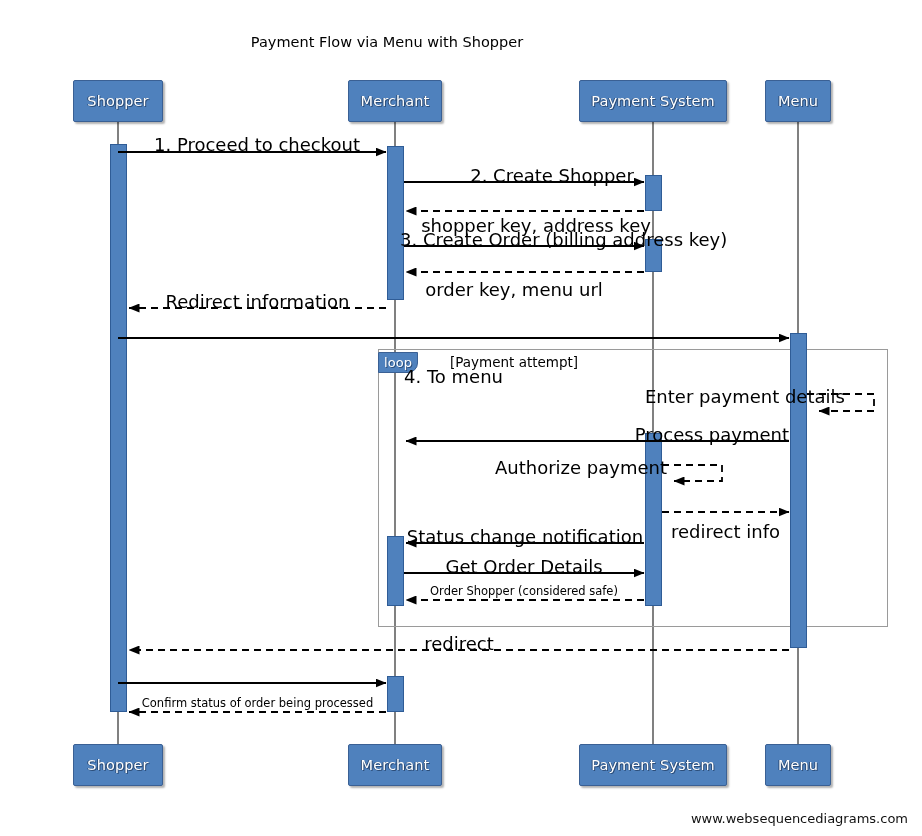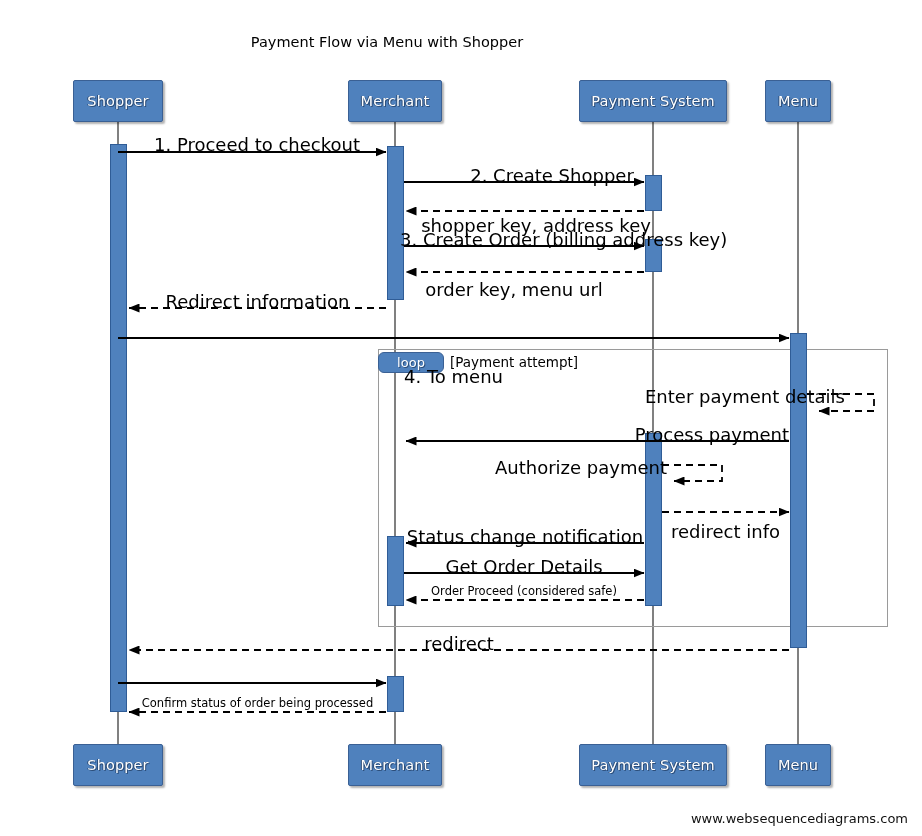--- a/index.html
+++ b/index.html
@@ -122,21 +122,21 @@
 <div id="canvas">
 
   <div class="diagram-title">Payment Flow via Menu with Shopper</div>
 
   <div class="lifeline" style="left:117px; top:122px; height:622px;"></div>
   <div class="lifeline" style="left:394px; top:122px; height:622px;"></div>
   <div class="lifeline" style="left:652px; top:122px; height:622px;"></div>
   <div class="lifeline" style="left:797px; top:122px; height:622px;"></div>
 
   <div class="frag-box" style="left:378px; top:349px; width:510px; height:278px;"></div>
-  <div class="frag-tab" style="left:378px; top:352px; width:66px; height:21px;border-radius:6px;">loop</div>
+  <div class="frag-tab" style="left:378px; top:352px; width:40px; height:21px;">loop</div>
   <div class="frag-cond" style="left:450px; top:354px;">[Payment attempt]</div>
 
   <div class="activation" style="left:110px; top:144px; width:17px; height:568px;"></div>
 
   <div class="activation" style="left:387px; top:146px; width:17px; height:154px;"></div>
 
   <div class="activation" style="left:387px; top:536px; width:17px; height:70px;"></div>
 
   <div class="activation" style="left:387px; top:676px; width:17px; height:36px;"></div>
 
@@ -212,21 +212,21 @@
   <div class="msg-label" style="left:604px; top:424px; width:185px; text-align:right;">Process payment</div>
 
   <div class="msg-label" style="left:495px; top:457px; width:147px; text-align:right;">Authorize payment</div>
 
   <div class="msg-label" style="left:662px; top:495px; width:127px;margin-top:26px;">redirect info</div>
 
   <div class="msg-label" style="left:404px; top:556px; width:240px;">Get Order Details</div>
 
   <div class="msg-label" style="left:406px; top:526px; width:238px;">Status change notification</div>
 
-  <div class="msg-label small" style="left:404px; top:584px; width:240px;">Order Proceed (considered safe)</div>
+  <div class="msg-label small" style="left:404px; top:584px; width:240px;">Order Shopper (considered safe)</div>
 
   <div class="msg-label" style="left:129px; top:633px; width:660px;">redirect</div>
 
 
   <div class="msg-label small" style="left:129px; top:696px; width:257px;">Confirm status of order being processed</div>
 
   <div class="participant" style="left:73px; top:80px; width:90px; height:42px;">Shopper</div>
   <div class="participant" style="left:348px; top:80px; width:94px; height:42px;">Merchant</div>
   <div class="participant" style="left:579px; top:80px; width:148px; height:42px;">Payment System</div>
   <div class="participant" style="left:765px; top:80px; width:66px; height:42px;">Menu</div>

